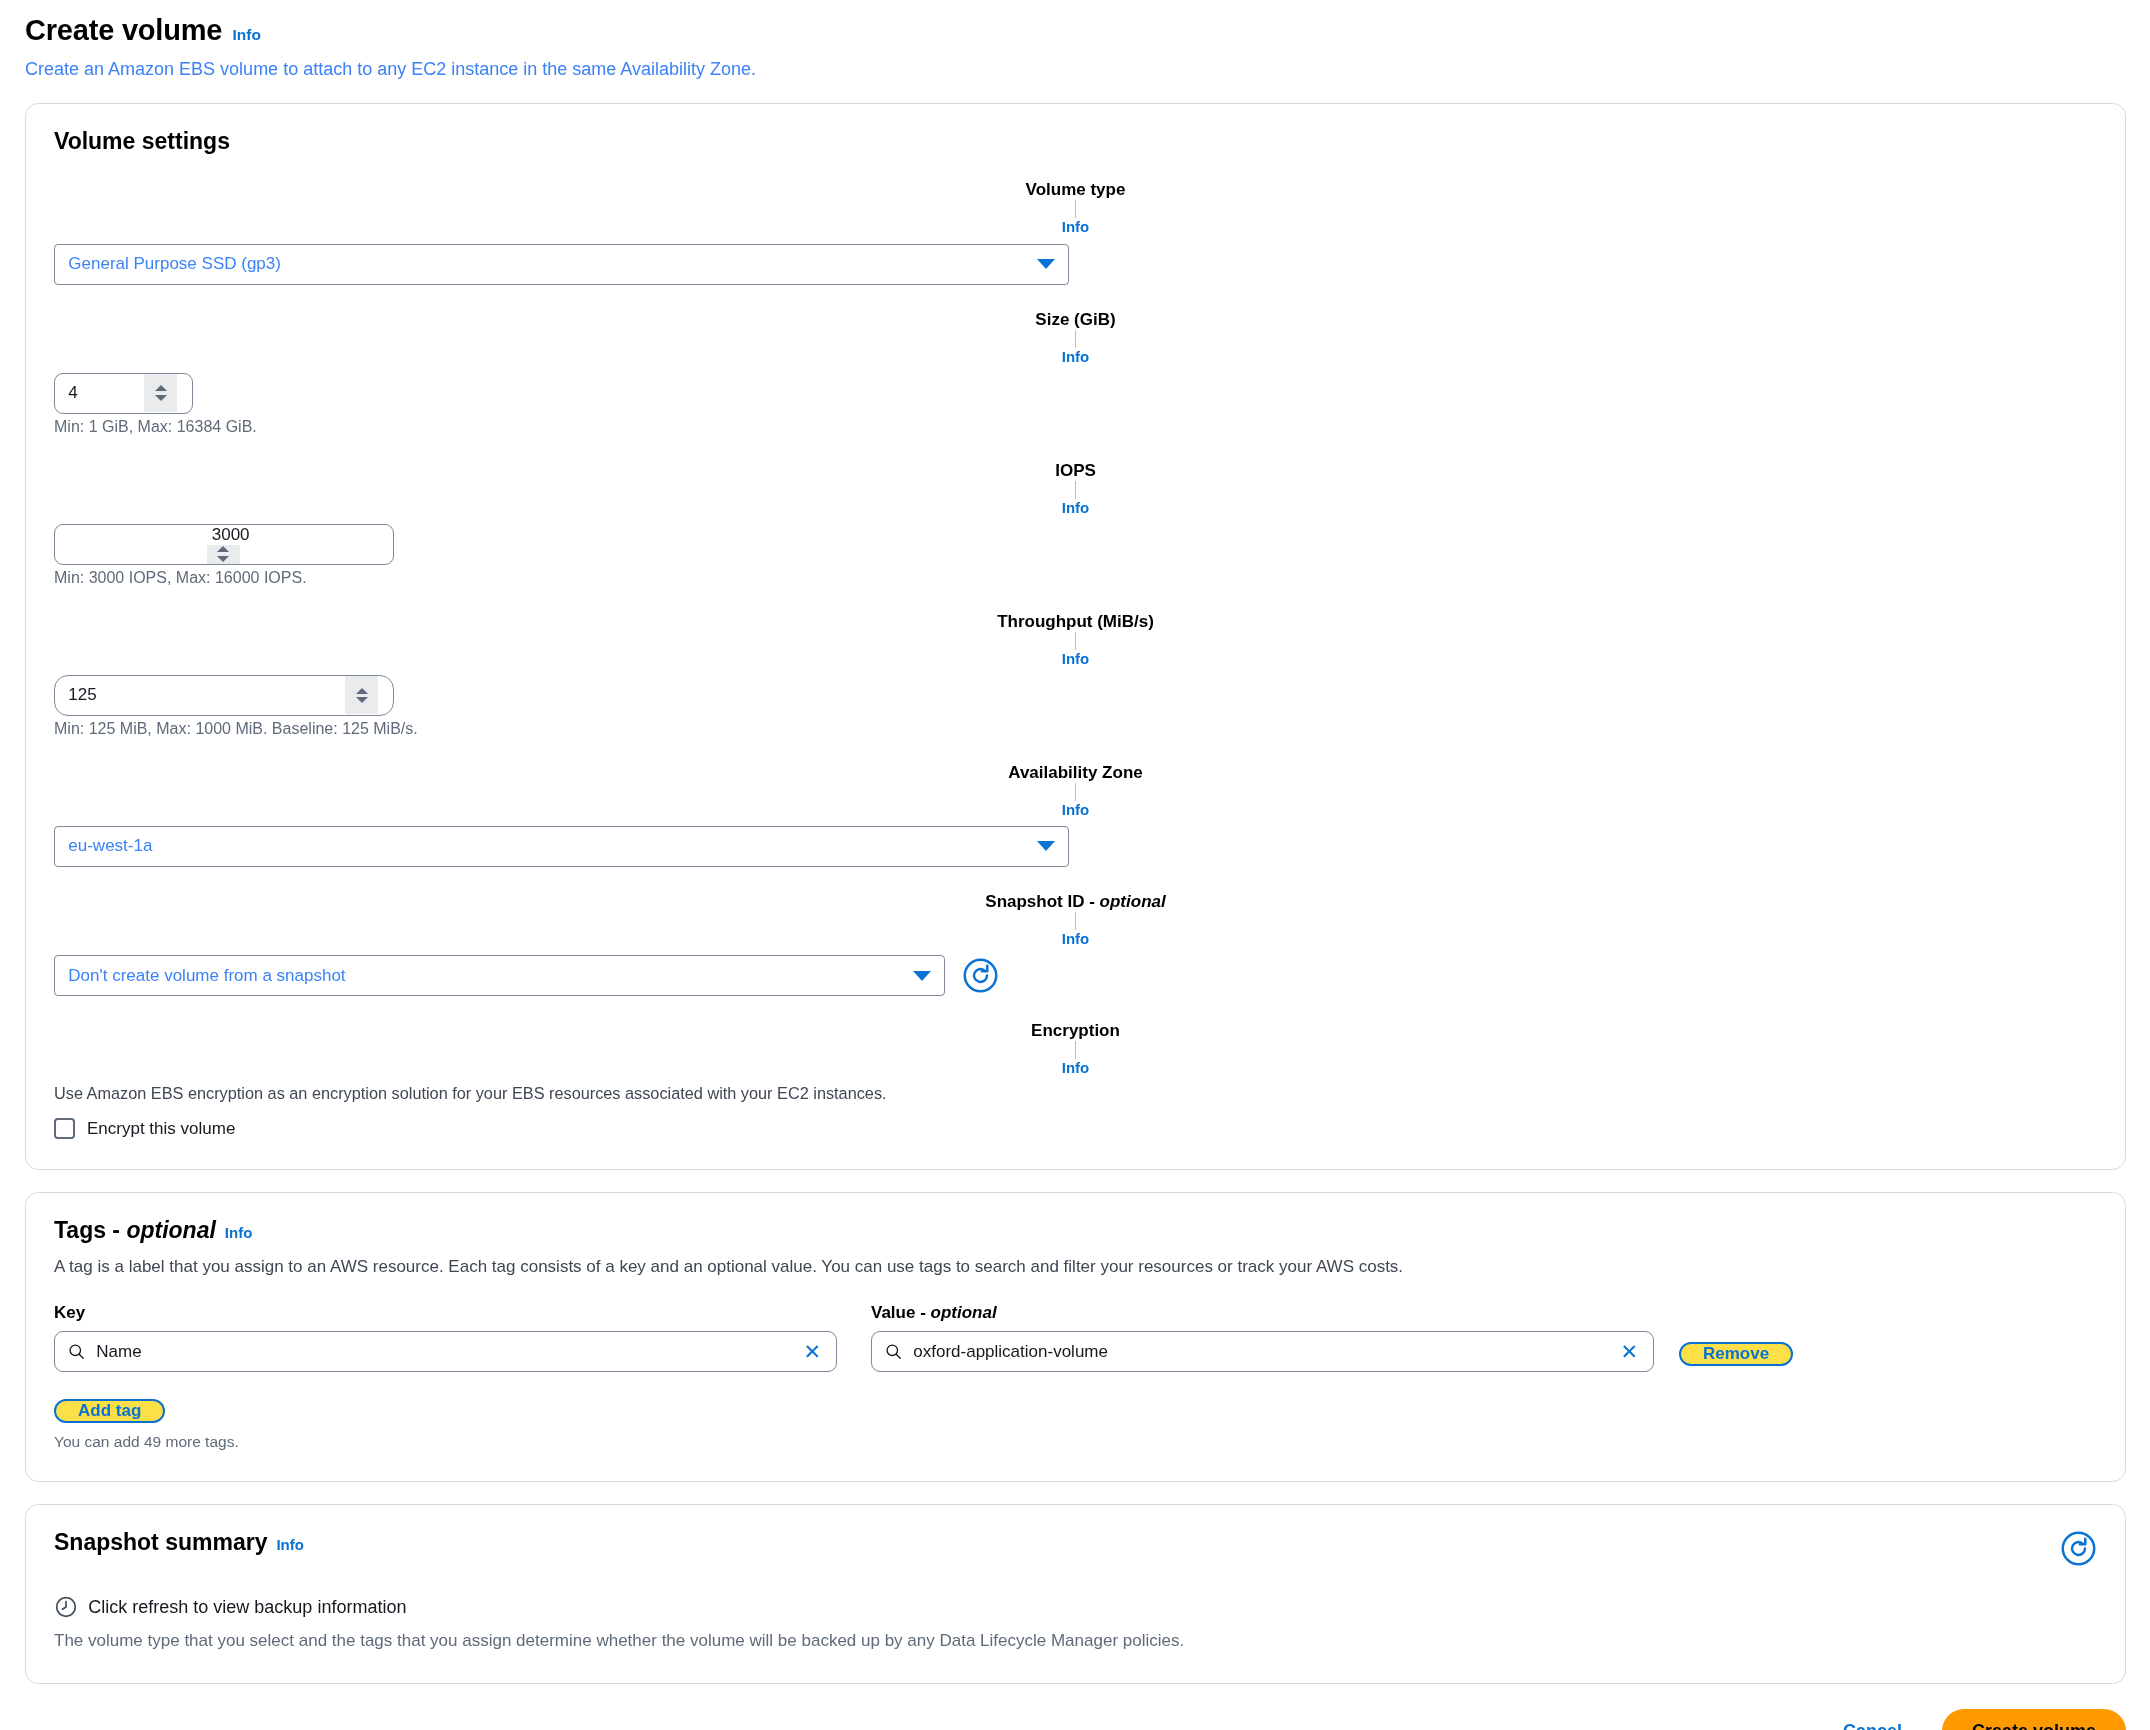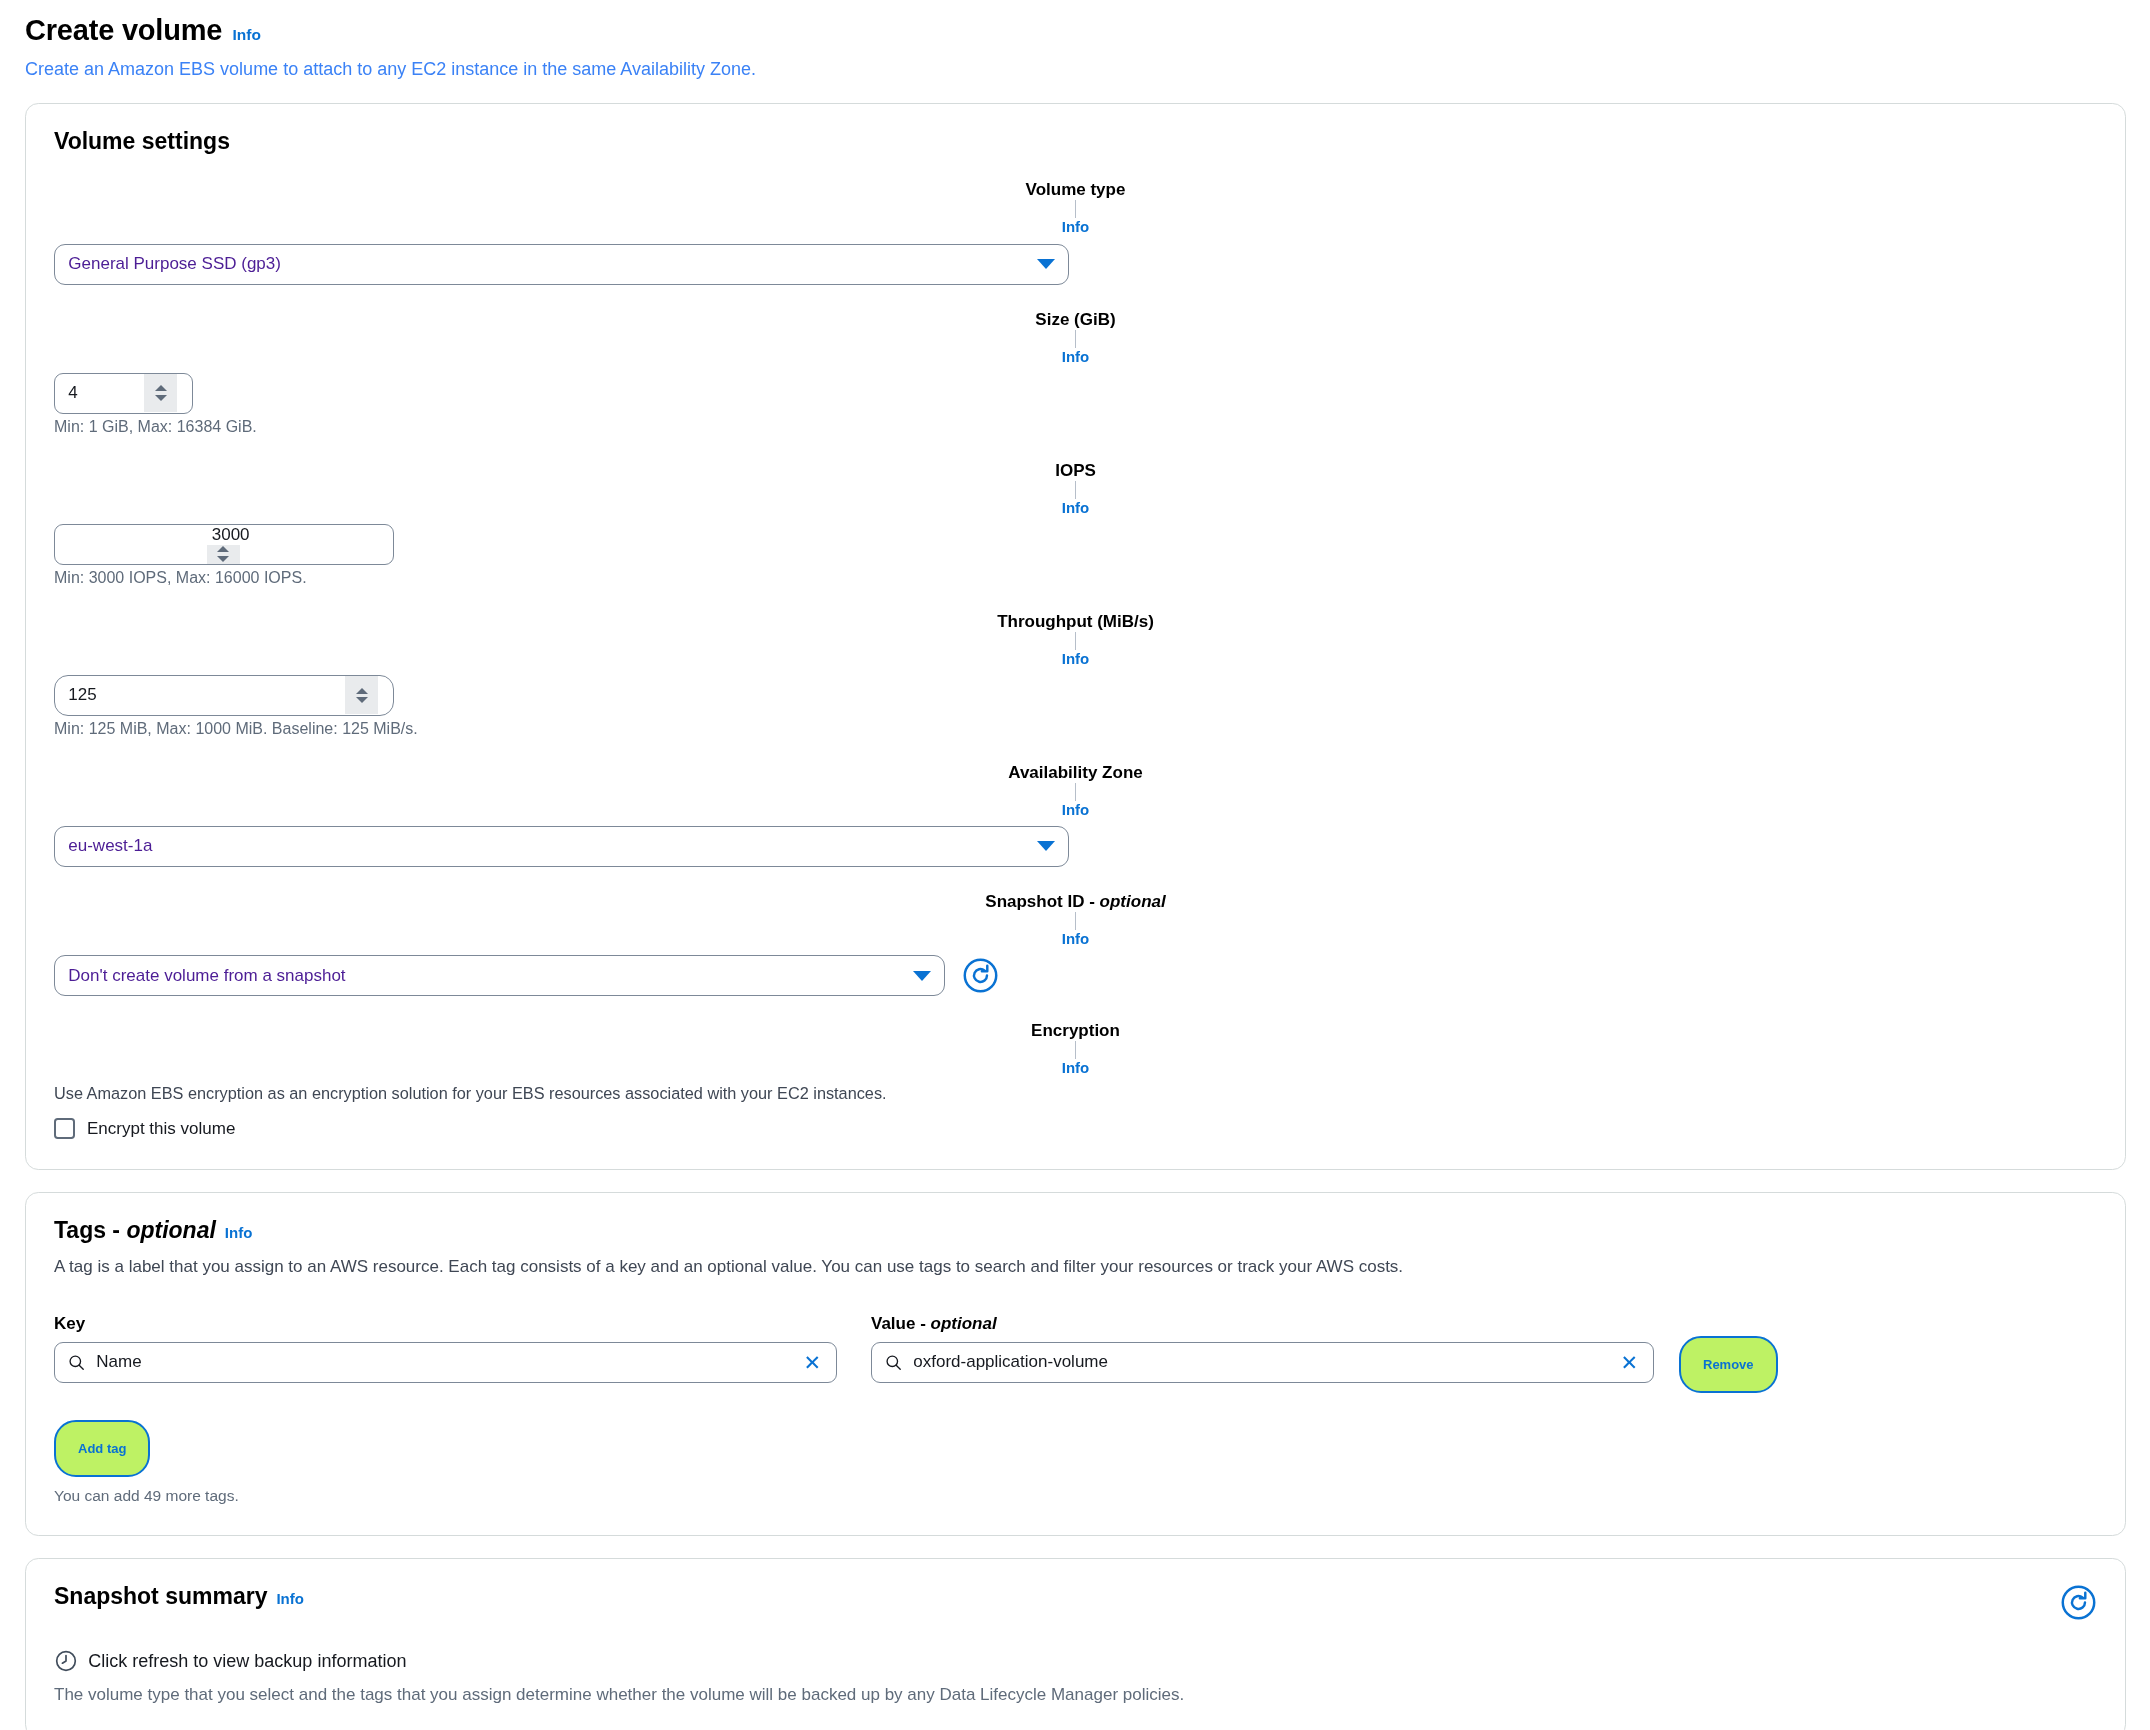--- a/index.html
+++ b/index.html
@@ -60,26 +60,26 @@
   .hint {
     font-size: 16px; color: #5f6b7a; margin-top: 4px;
   }
 
   .control-row { display: flex; align-items: center; gap: 16.3px; }
 
   .select-box {
     position: relative;
     height: 41px;
     border: 1.5px solid #7d8998;
-    border-radius: 11px;
+    border-radius: 4px;
     background: #ffffff;
     display: flex; align-items: center;
     padding: 0 13.3px;
     font-size: 17px;
-    color: #4c1d95;
+    color: #3b82f6;
     cursor: pointer;
   }
   .select-box .val { flex: 1; }
   .caret {
     width: 0; height: 0;
     border-left: 9.6px solid transparent;
     border-right: 9.6px solid transparent;
     border-top: 10.3px solid #0972d3;
     margin-left: 9px;
   }
@@ -162,24 +162,24 @@
   }
   .search-box .sval { flex: 1; }
   .clear-x {
     color: #0972d3; font-size: 21px; font-weight: normal;
     cursor: pointer; line-height: 1; padding: 0 3px;
   }
   .btn-outline {
     border: 2.2px solid #0972d3;
     border-radius: 22px;
     color: #0972d3;
-    background: #bef264;
-    font-size: 13px; font-weight: bold;
+    background: #fde047;
+    font-size: 17px; font-weight: bold;
     padding: 0 22px;
-    height: 57px;
+    height: 24px;
     display: inline-flex; align-items: center; justify-content: center;
     cursor: pointer;
     font-family: "Liberation Sans", sans-serif;
     white-space: nowrap;
   }
   .add-tag-wrap { margin-top: 27px; }
   .more-tags { font-size: 15.5px; color: #5f6b7a; margin-top: 10.3px; }
 
   
   .snap-status-row { display: flex; align-items: center; gap: 10.3px; margin-top: 28px; }

